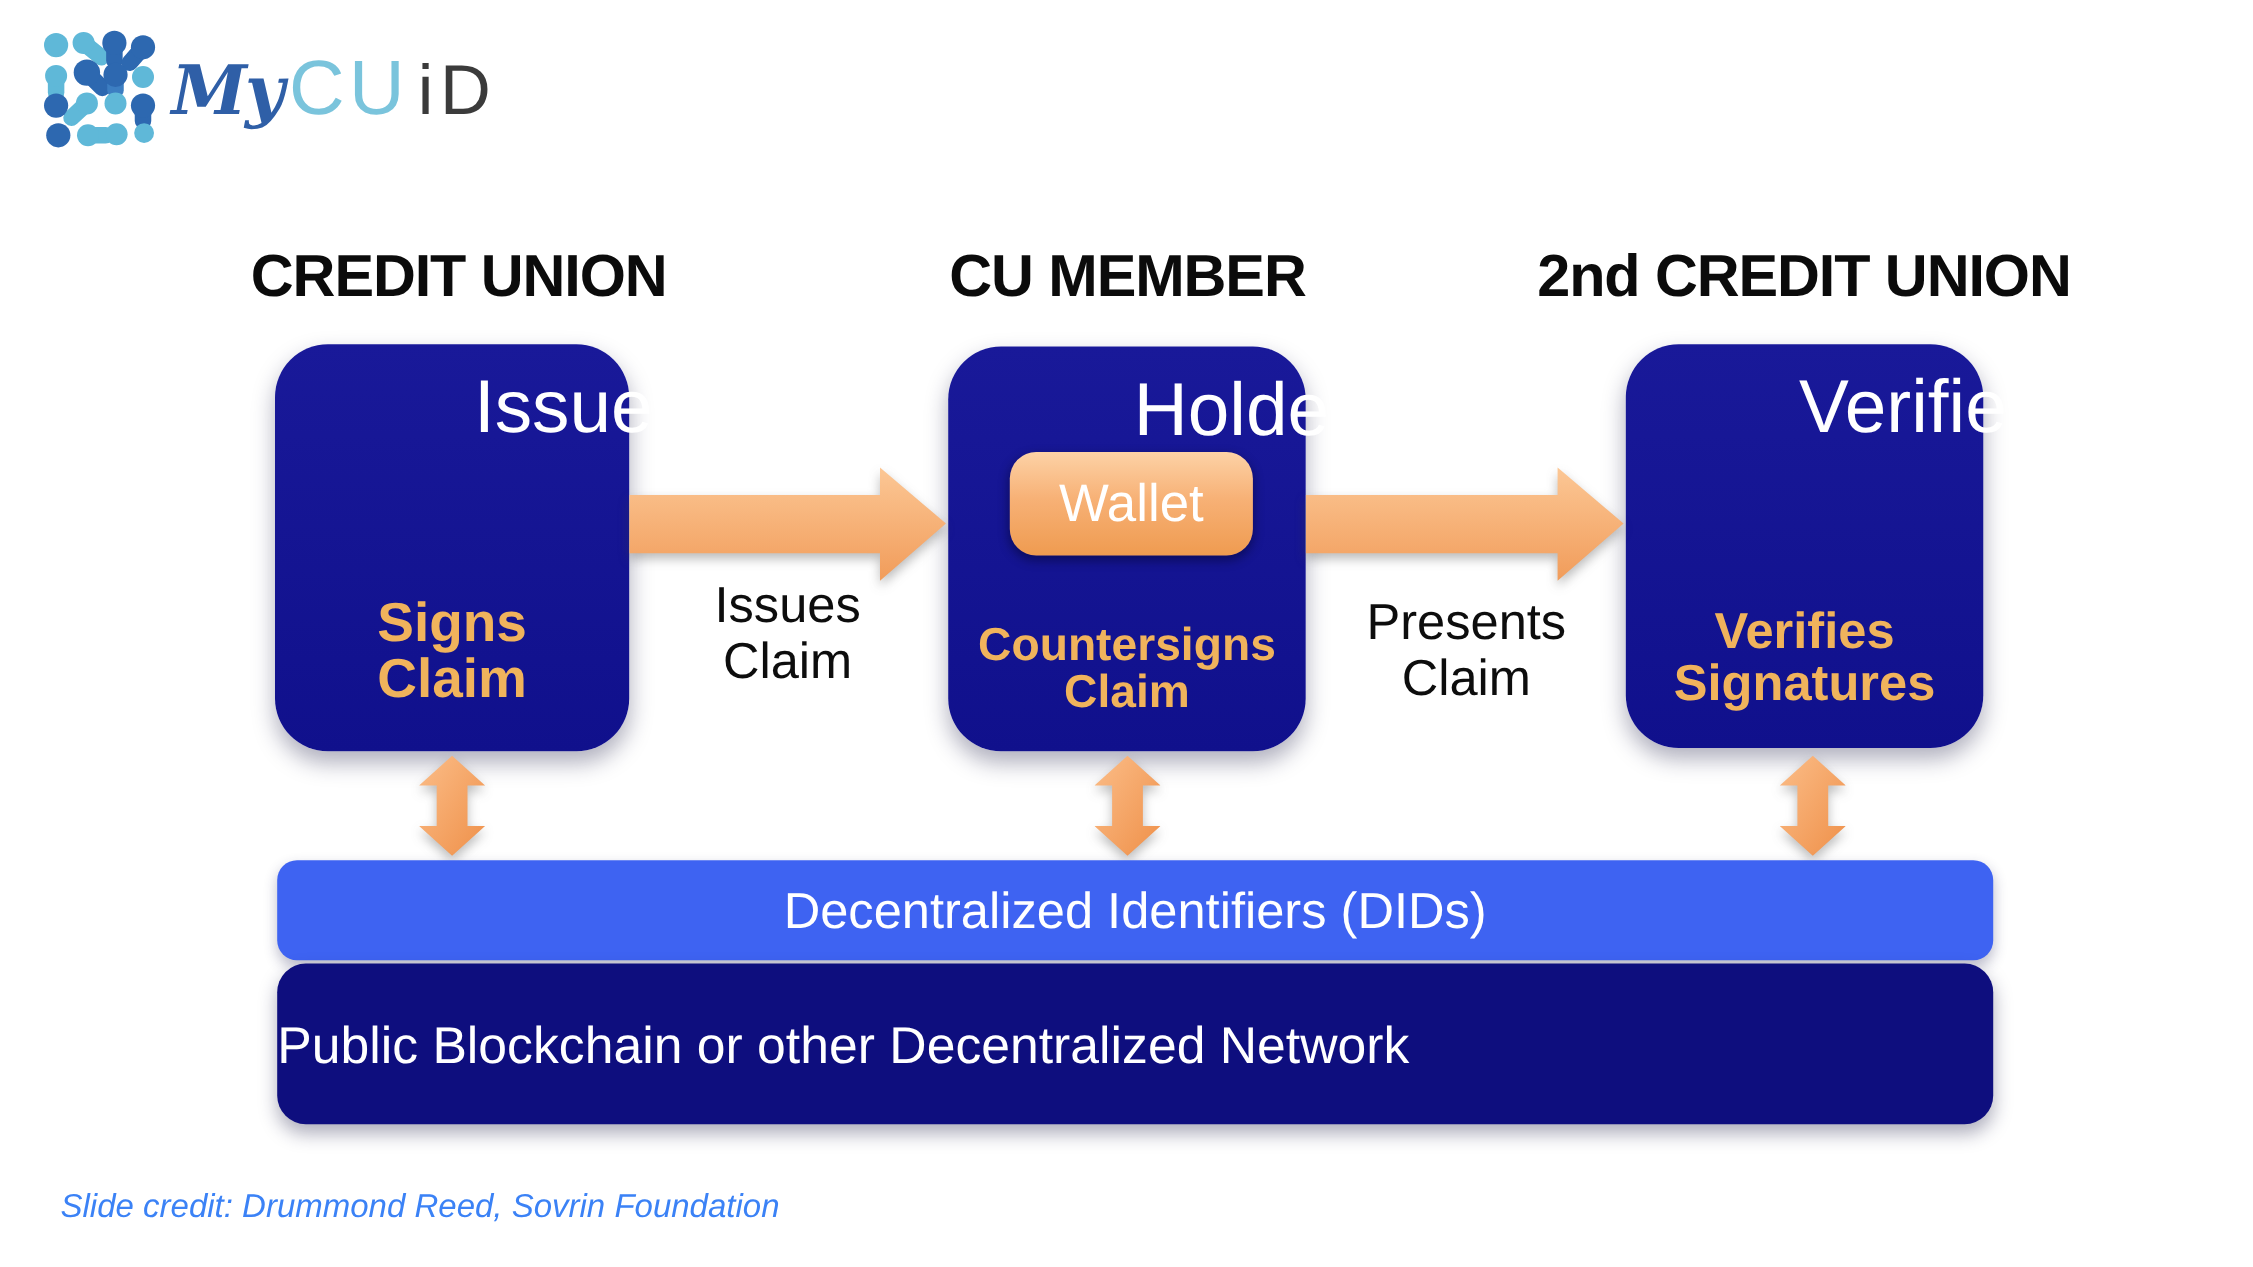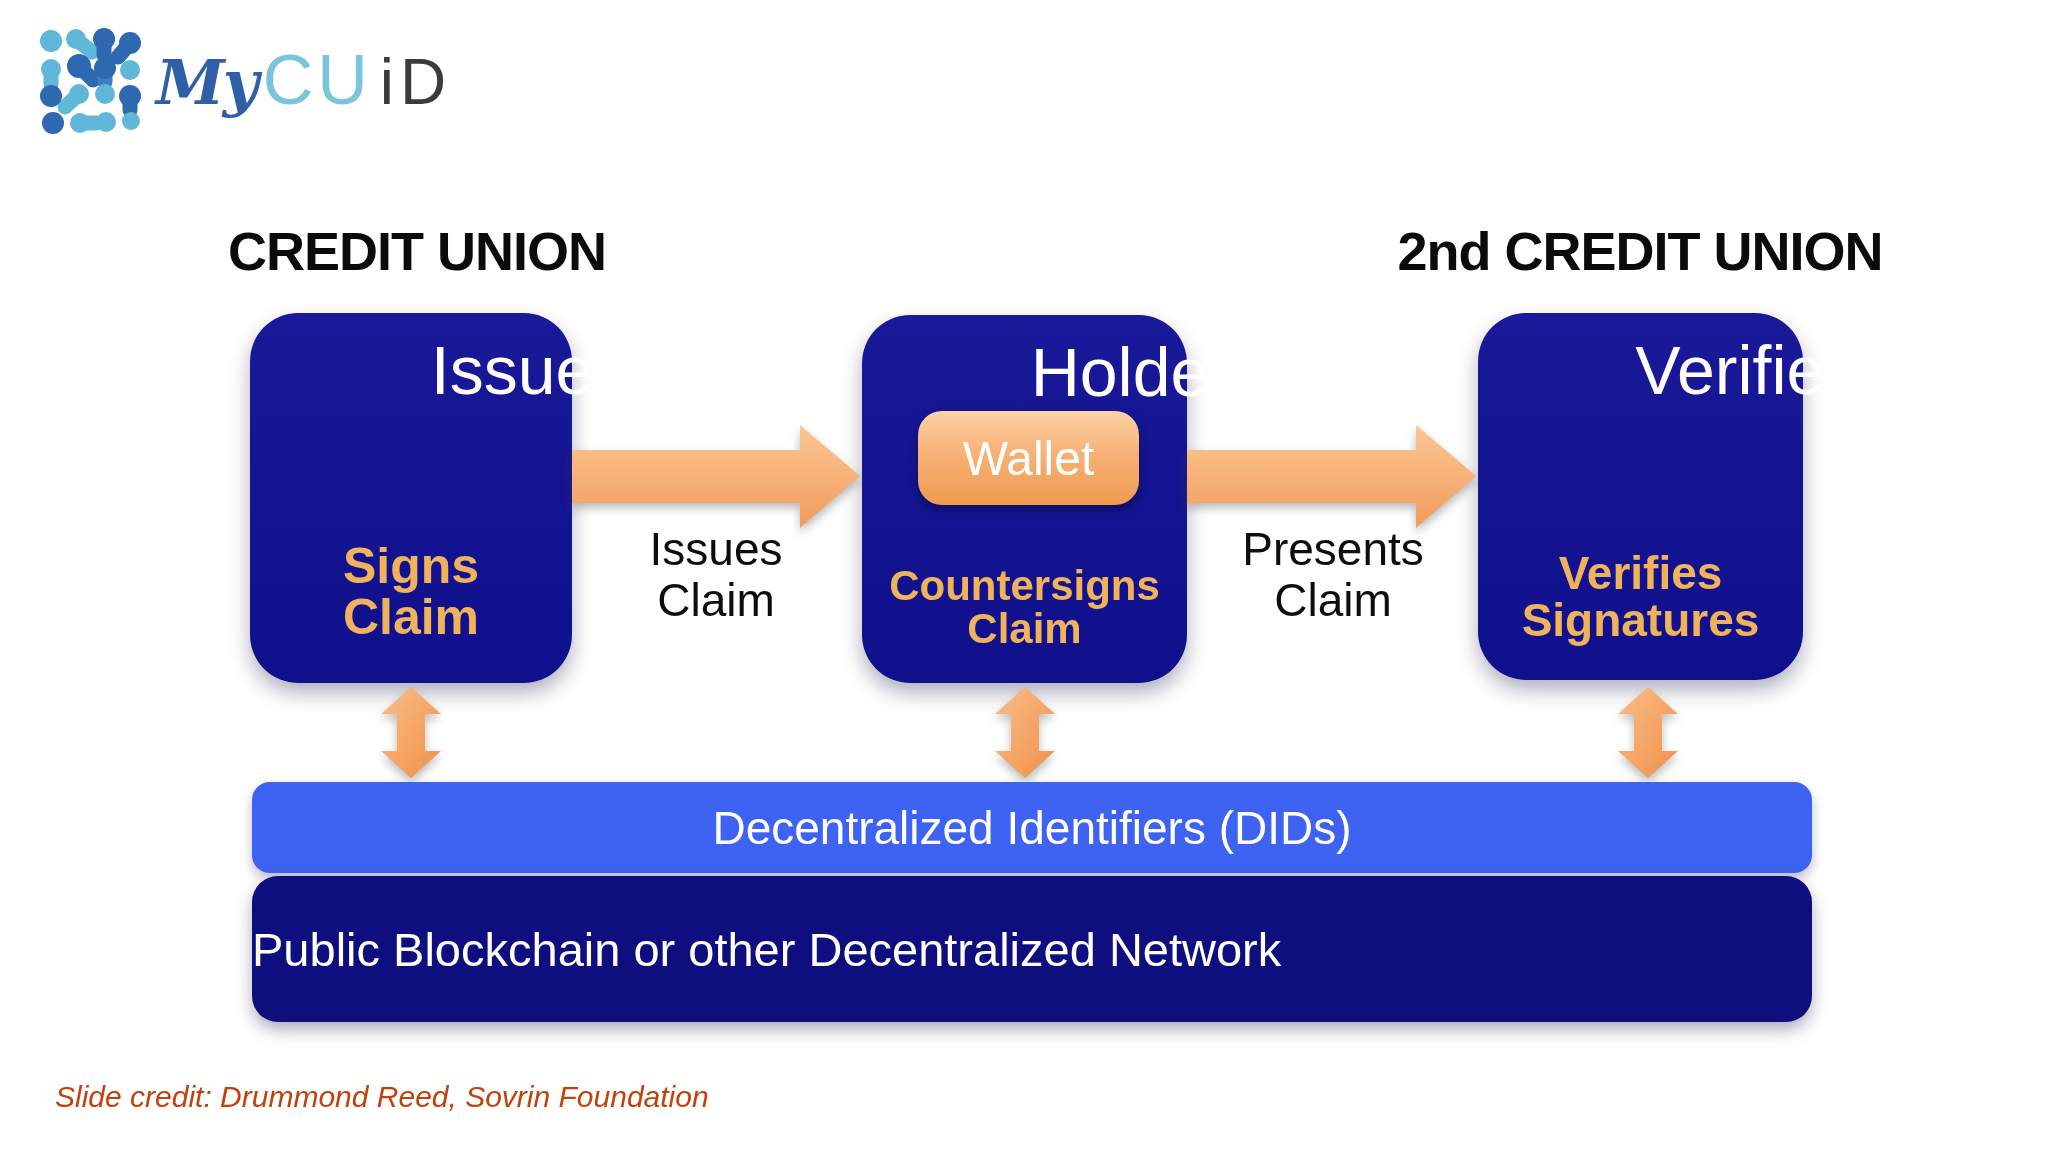--- a/index.html
+++ b/index.html
@@ -54,40 +54,40 @@
   }
 
   
   .arrow-svg{position:absolute;filter:drop-shadow(0 5px 5px rgba(60,60,60,.35));}
   .flow-label{
     position:absolute;transform:translateX(-50%);text-align:center;
     color:#0d0d0d;font-size:46px;line-height:1.1;white-space:nowrap;
   }
   .flow-label span{display:block;}
   .label-issues{left:716px;top:524px;}
-  .label-presents{left:1333px;top:524px;}
+  .label-presents{left:1333px;top:540px;}
 
   
   .dids-bar{
     position:absolute;left:252px;top:782px;width:1560px;height:91px;
     background:#3e63f2;border-radius:18px;box-shadow:0 6px 12px rgba(40,40,90,.3);
     display:flex;align-items:center;justify-content:center;
     color:#ffffff;font-size:46px;
   }
   .network-bar{
     position:absolute;left:252px;top:876px;width:1560px;height:146px;
     background:#0e0e7e;border-radius:26px;box-shadow:0 8px 16px rgba(30,30,70,.35);
     display:flex;align-items:center;
     color:#ffffff;font-size:47px;
   }
 
   
   .credit{
     position:absolute;left:55px;top:1080px;
-    font-size:30px;font-style:italic;color:#c2410c;
+    font-size:30px;font-style:italic;color:#3b82f6;
   }
 </style>
 </head>
 <body>
 
 <div class="slide">
 
   <div class="logo">
     <svg class="logo-icon" viewBox="0 0 104 110" xmlns="http://www.w3.org/2000/svg">
       <g stroke-linecap="round" fill="none">
@@ -121,20 +121,21 @@
       </g>
     </svg>
     <div class="logo-text">
       <span class="logo-my">My</span>
       <span class="logo-cu">CU</span>
       <span class="logo-id">iD</span>
     </div>
   </div>
 
   <div class="col-header hdr-1">CREDIT UNION</div>
+  <div class="col-header hdr-2">CU MEMBER</div>
   <div class="col-header hdr-3">2nd CREDIT UNION</div>
 
   <div class="actor actor-issuer">
     <div class="actor-title">Issuer</div>
     <div class="actor-action">
       <span>Signs</span>
       <span>Claim</span>
     </div>
   </div>
 

